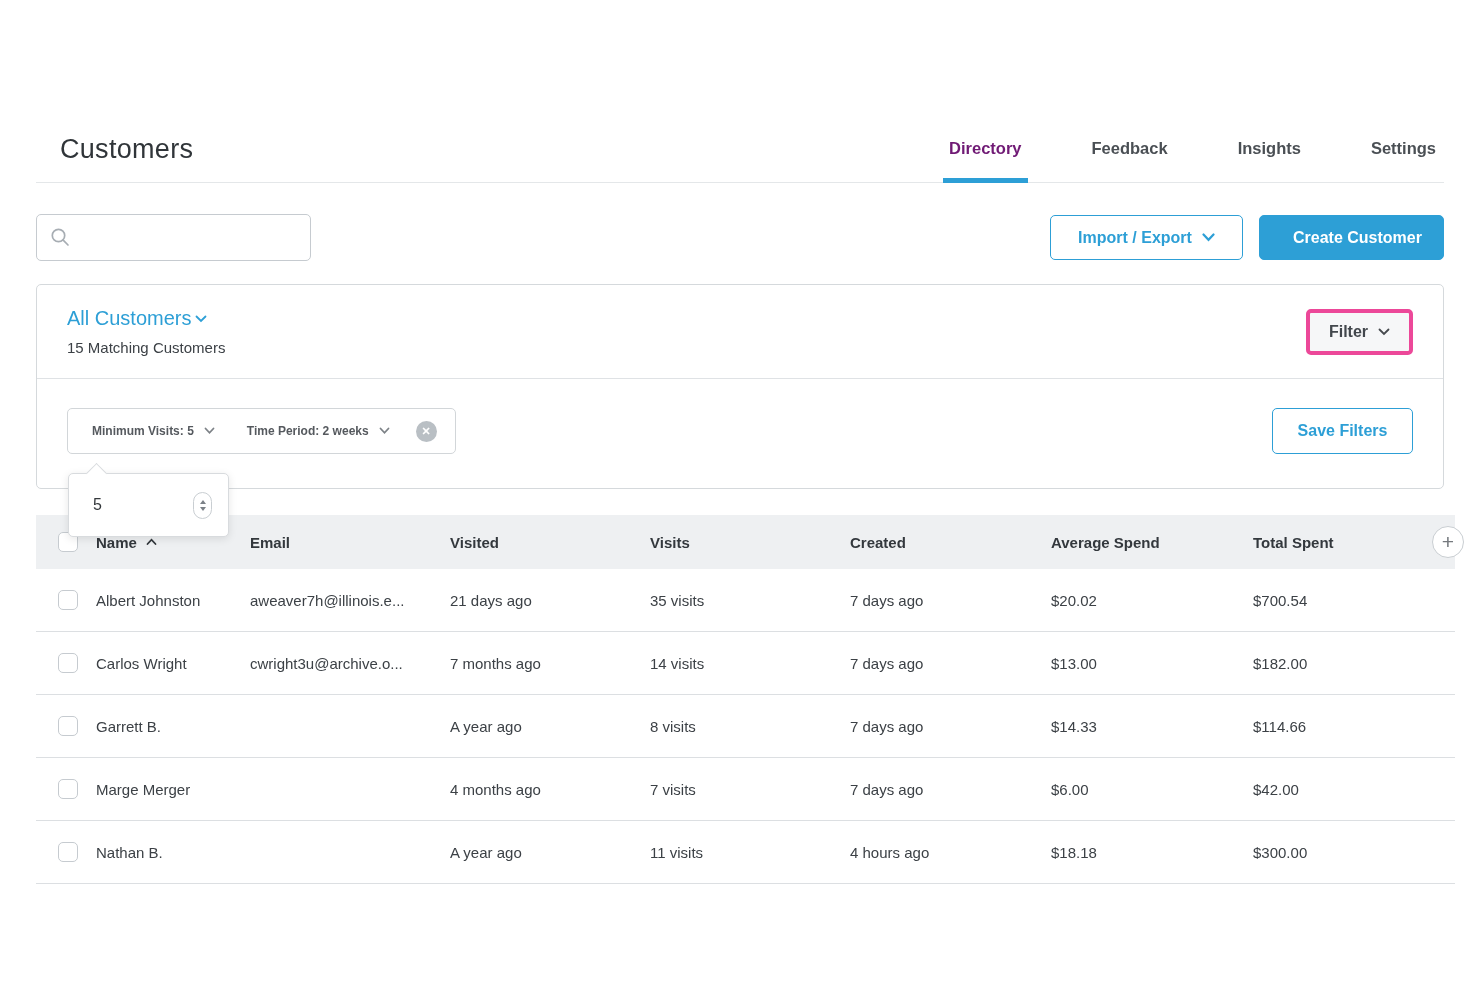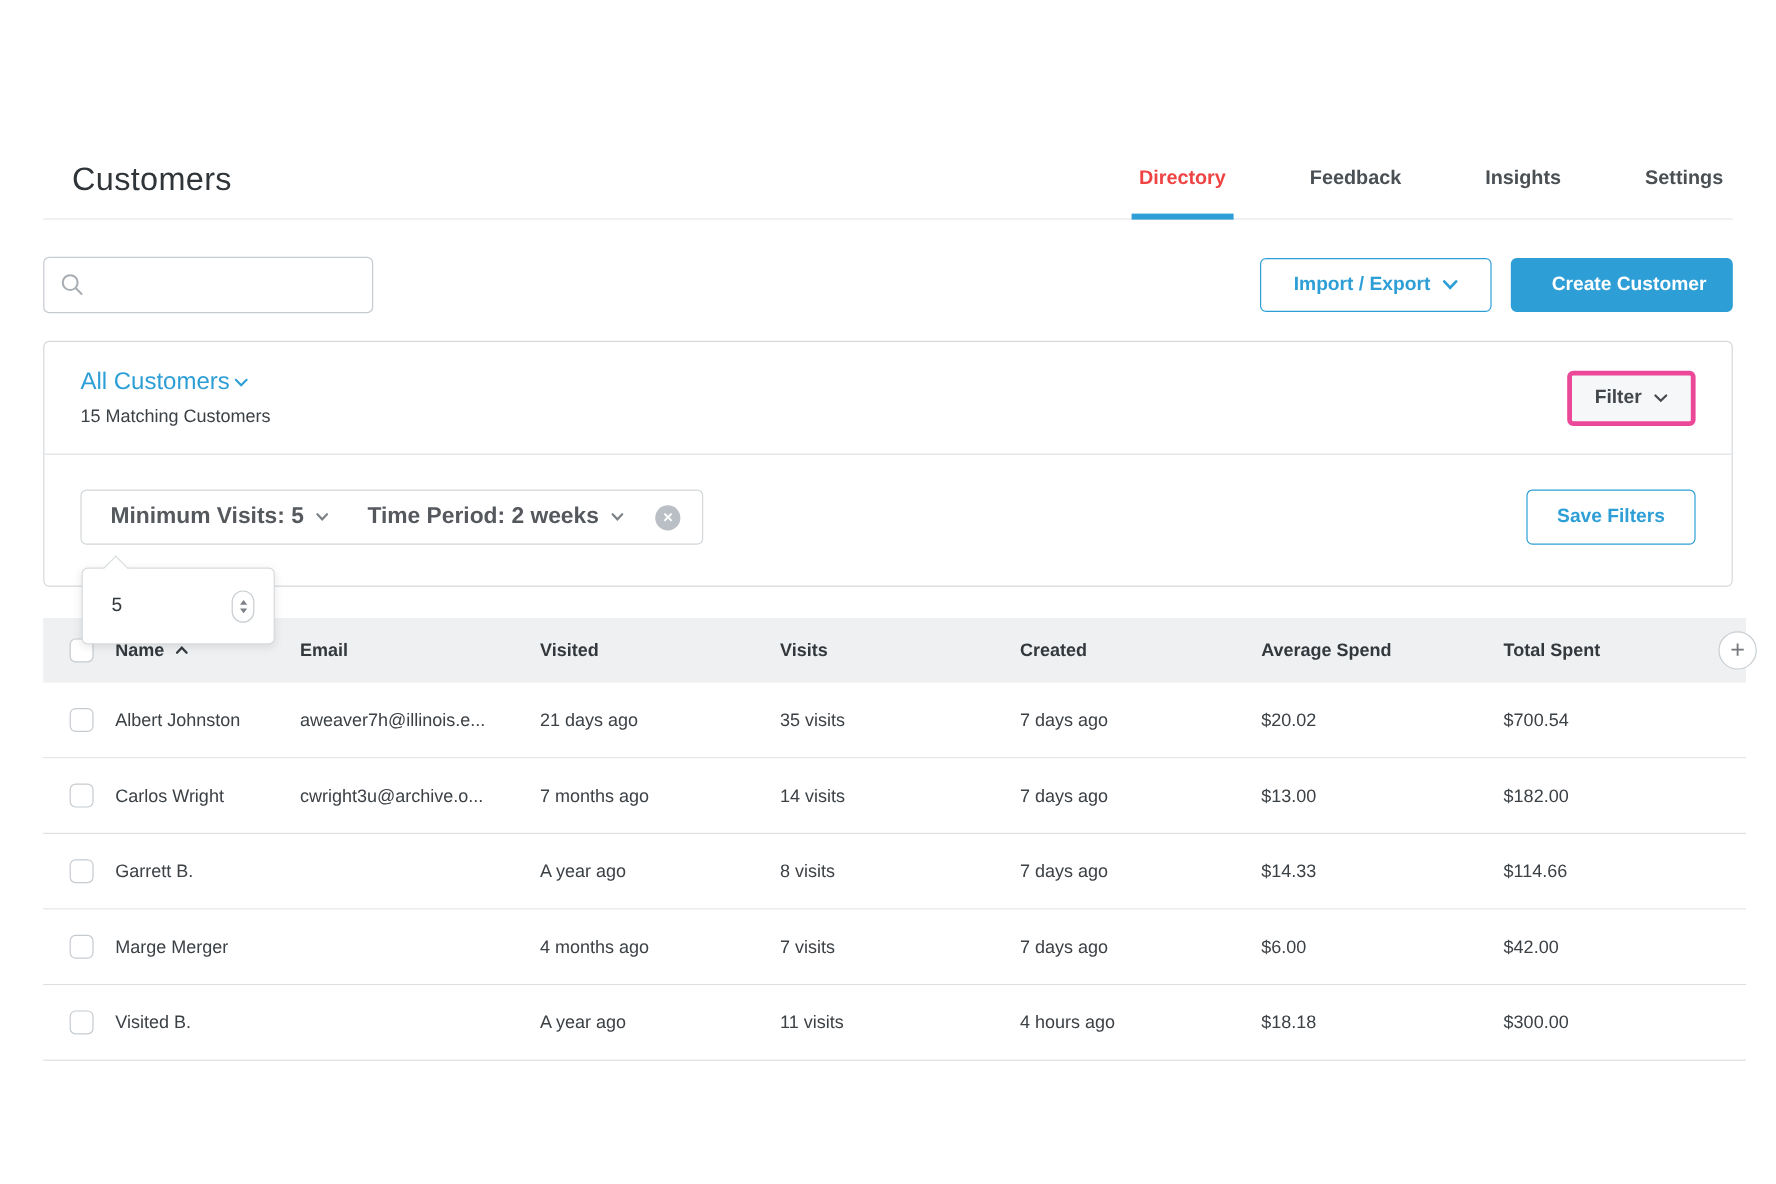--- a/index.html
+++ b/index.html
@@ -9,21 +9,21 @@
   .page { width:1480px; height:745px; position:relative; background:#fff;border-radius:21px; }
 
   
   .page-header { position:relative; margin:0 36px; height:183px;
     border-bottom:1px solid #e4e7e9; }
   .page-title { position:absolute; left:24px; top:134px; font-size:27px;
     font-weight:400; color:#303539; letter-spacing:.3px; }
   .tabs { position:absolute; right:2px; bottom:-1px; display:flex; gap:58px; }
   .tab { font-size:16.5px; font-weight:600; color:#4a4f54; padding:0 6px 20px 6px;
     border-bottom:5px solid transparent; cursor:pointer; }
-  .tab.active { color:#ef4444; border-bottom-color:#2D9FD6; }
+  .tab.active { color:#701a75; border-bottom-color:#2D9FD6; }
 
   
   .toolbar { margin:31px 36px 0; display:flex; justify-content:space-between;
     align-items:center; height:47px; }
   .search-box { width:275px; height:47px; border:1px solid #c6cbd0; border-radius:5px;
     display:flex; align-items:center; padding:0 12px; background:#fff; }
   .toolbar-buttons { display:flex; gap:16px; }
   .btn { height:45px; border-radius:5px; font-size:16px; font-weight:600;
     display:inline-flex; align-items:center; justify-content:center; cursor:pointer;
     font-family:Liberation Sans, sans-serif; }
@@ -42,21 +42,21 @@
     padding:22px 30px 22px 30px; }
   .segment { }
   .segment-link { display:inline-flex; align-items:center; gap:4px; color:#2D9FD6;
     font-size:20px; font-weight:400; cursor:pointer; }
   .matching-count { margin-top:9px; font-size:15px; color:#3c4146; }
   .panel-bottom { position:relative; border-top:1px solid #dfe2e5;
     display:flex; justify-content:space-between; align-items:center;
     padding:29px 30px 34px 30px; }
   .chips { display:inline-flex; align-items:center; gap:32px; height:46px;
     border:1px solid #d2d6d9; border-radius:5px; padding:0 18px 0 24px; }
-  .chip { display:inline-flex; align-items:center; gap:10px; font-size:19px;
+  .chip { display:inline-flex; align-items:center; gap:10px; font-size:12px;
     font-weight:600; color:#55595E; cursor:pointer; }
   .chip-clear { width:21px; height:21px; border-radius:50%; background:#b9bfc4;
     color:#fff; display:inline-flex; align-items:center; justify-content:center;
     font-size:11px; font-weight:700; cursor:pointer; margin-left:-6px; }
 
   
   .popover { position:absolute; left:31px; top:94px; width:161px; height:64px;
     background:#fff; border:1px solid #d8dbde; border-radius:5px; z-index:10;
     box-shadow:0 2px 8px rgba(0,0,0,.10); display:flex; align-items:center;
     justify-content:space-between; padding:0 16px 0 24px; }
@@ -263,21 +263,21 @@
       <div>7 visits</div>
       <div>7 days ago</div>
       <div>$6.00</div>
       <div>$42.00</div>
     </div>
 
     <div class="trow tbody-row">
       <div class="cell-check">
           <div class="checkbox"></div>
         </div>
-      <div>Visited B.</div>
+      <div>Nathan B.</div>
       <div></div>
       <div>A year ago</div>
       <div>11 visits</div>
       <div>4 hours ago</div>
       <div>$18.18</div>
       <div>$300.00</div>
     </div>
   </section>
 
 </div>

